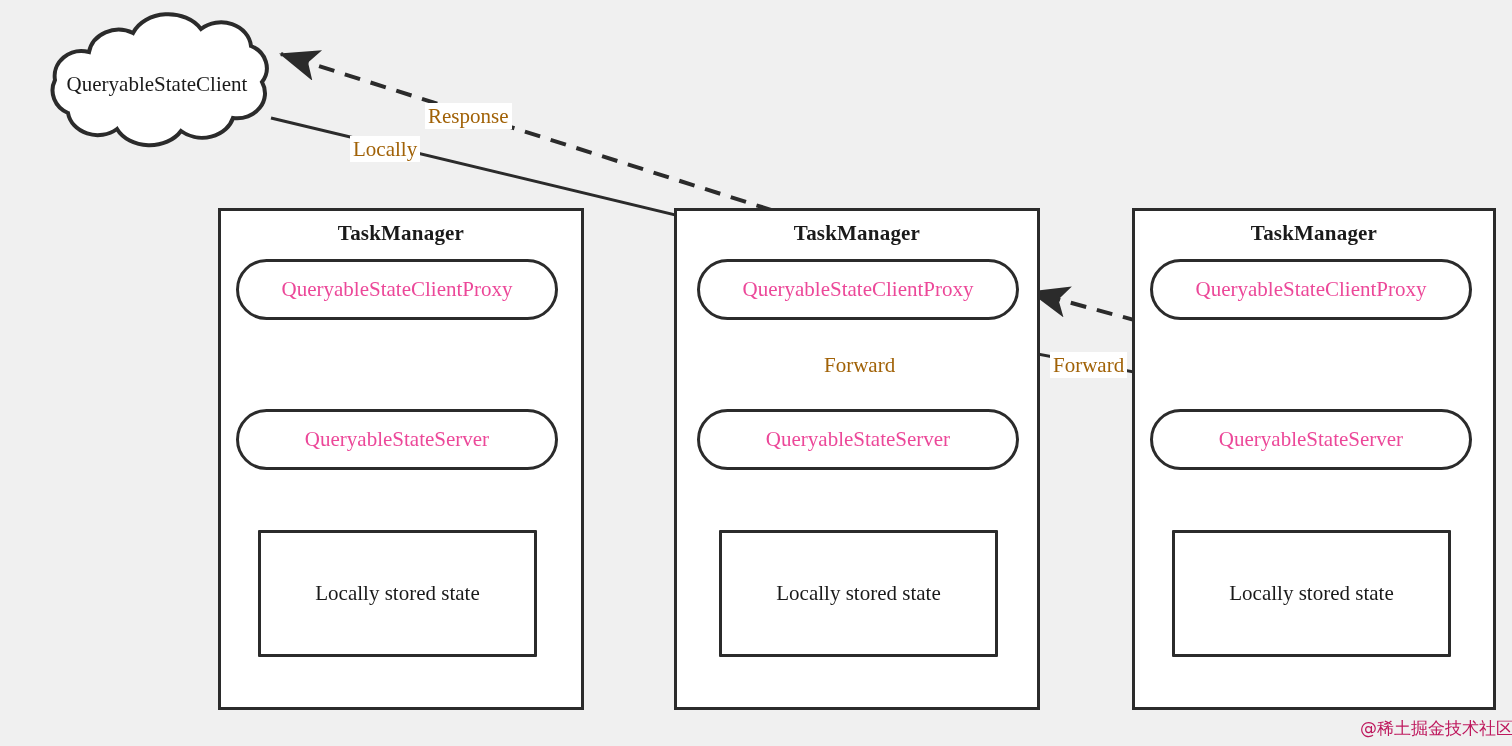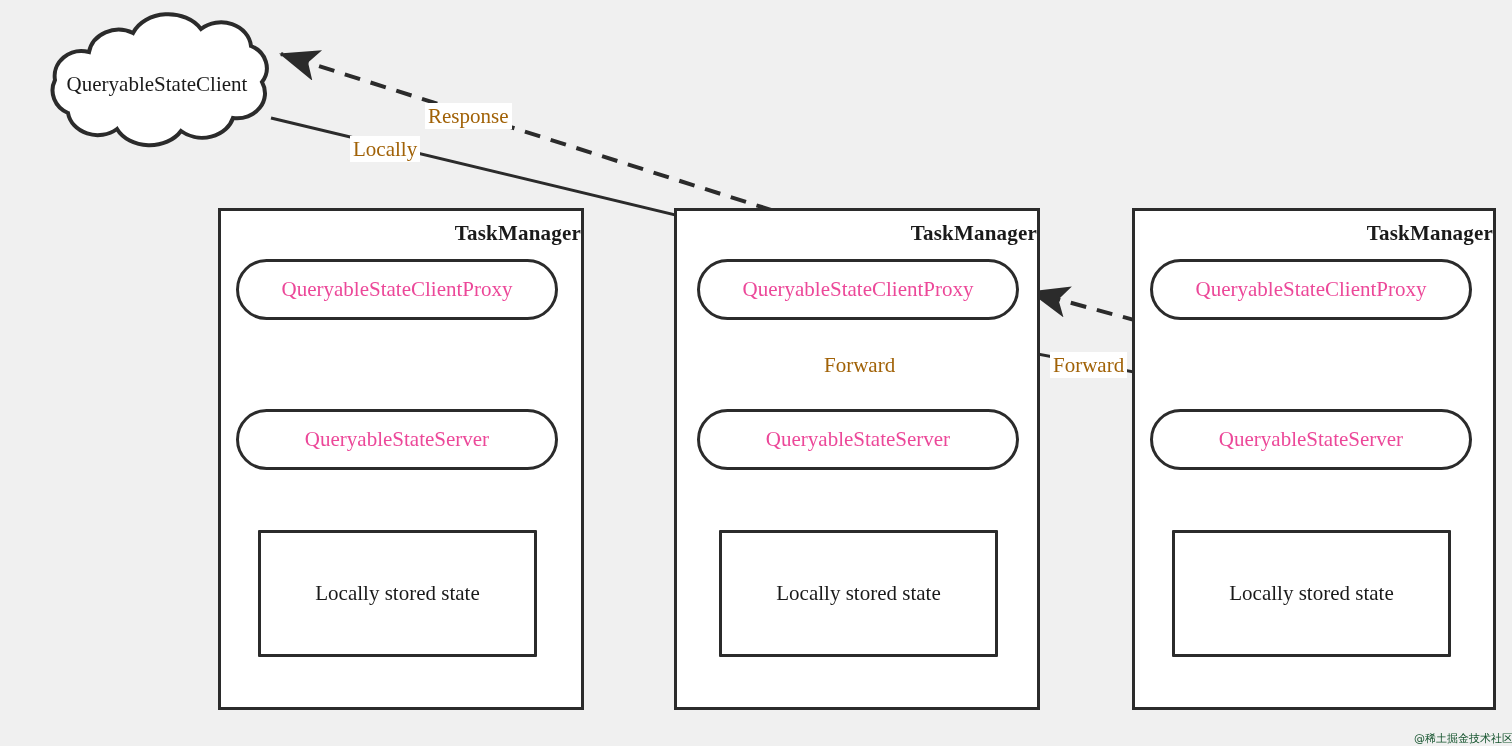--- a/index.html
+++ b/index.html
@@ -15,21 +15,21 @@
   .tm{
     position:absolute;
     background:#ffffff;
     border:3px solid #2b2b2b;
     box-sizing:border-box;
   }
   .tm-title{
     position:absolute;
     left:0;right:0;
     top:10px;
-    text-align:right;
+    text-align:center;
     font-weight:bold;
     font-size:21px;
     color:#1a1a1a;
     letter-spacing:.2px;
   }
   .node{
     position:absolute;
     background:#ffffff;
     border:3px solid #2b2b2b;
     border-radius:32px;
@@ -60,23 +60,23 @@
     background:#ffffff;
     font-size:21px;
     color:#a16207;
     line-height:24px;
     padding:1px 3px;
     white-space:nowrap;
   }
   .edge-label.plain{background:transparent;}
   .watermark{
     position:absolute;
-    right:18px;bottom:0;
-    font-size:11px;
-    color:#14532d;
+    right:18px;bottom:6px;
+    font-size:17px;
+    color:#be185d;
     font-family:"DejaVu Sans","Liberation Sans",sans-serif;
     white-space:nowrap;
   }
 </style>
 </head>
 <body>
 
 <div id="stage">
 
   <svg id="wires" viewBox="0 0 1512 746">

